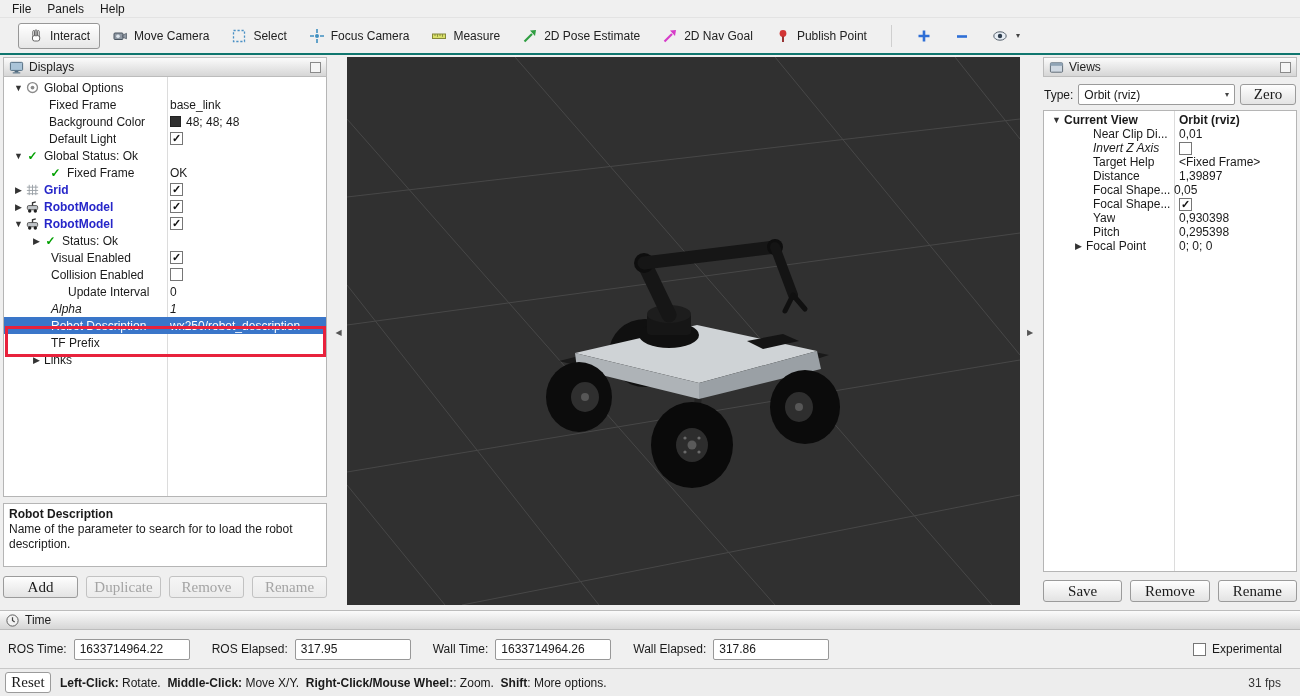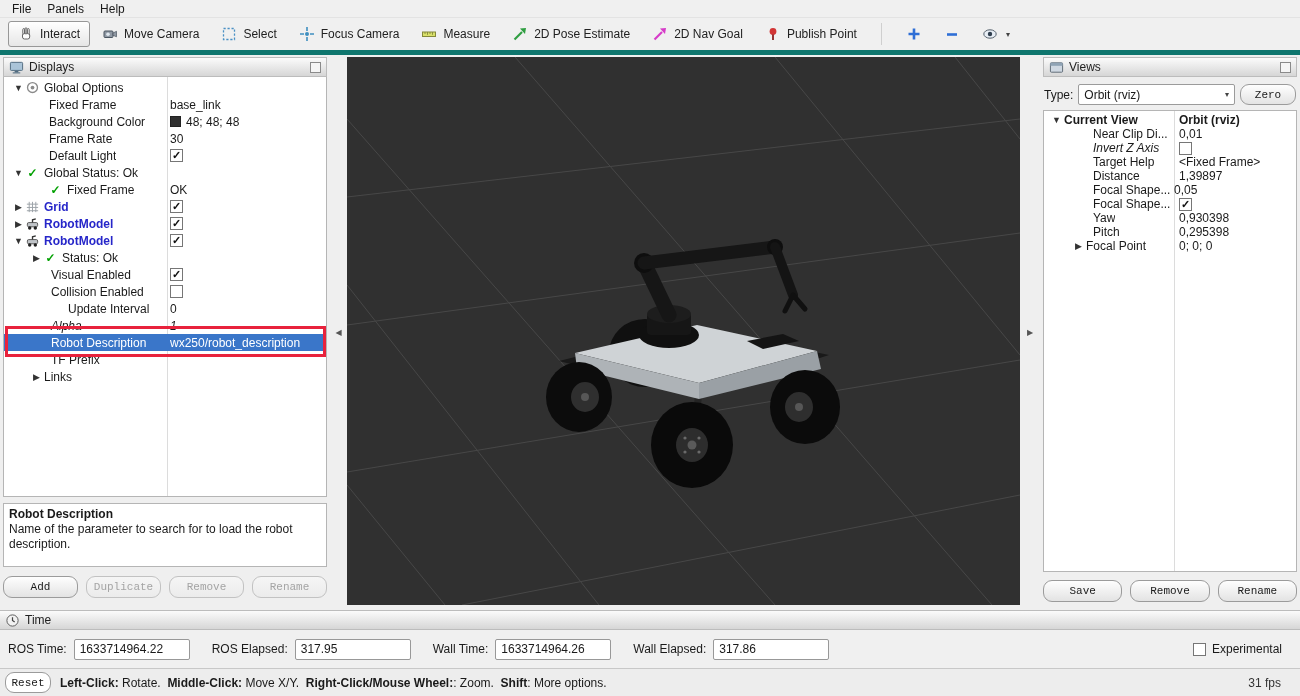--- a/index.html
+++ b/index.html
@@ -5,21 +5,21 @@
   *{box-sizing:border-box;margin:0;padding:0}
   html,body{width:1300px;height:696px;overflow:hidden}
   body{font-family:"Liberation Sans",sans-serif;font-size:12px;color:#1a1a1a;background:#efefef}
   #app{width:1300px;height:696px;display:flex;flex-direction:column}
 
   
   .menubar{height:18px;background:#f0f0f0;display:flex;align-items:center;padding-left:4px;border-bottom:1px solid #e3e3e3}
   .menu-item{padding:1px 8px;cursor:default}
 
   
-  .toolbar{height:37px;background:#f0f0f0;border-bottom:5px solid #0f766e;display:flex;align-items:center;padding:0 8px;gap:2px}
+  .toolbar{height:37px;background:#f0f0f0;border-bottom:2px solid #0f766e;display:flex;align-items:center;padding:0 18px;gap:2px}
   .tool-btn{display:flex;align-items:center;gap:6px;height:26px;padding:0 9px;border:1px solid transparent;border-radius:3px;color:#222;cursor:default}
   .tool-btn.active{background:linear-gradient(#ffffff,#e6e6e6);border-color:#979797}
   .tool-sep{width:1px;height:22px;background:#cfcfcf;margin:0 12px}
   .icon16{width:16px;height:16px;display:inline-flex;align-items:center;justify-content:center}
   .icon15{width:15px;height:15px;display:inline-flex;align-items:center;justify-content:center;flex:none}
   .dropdown-arrow{font-size:8px;color:#444;margin-left:2px}
 
   
   .main{height:555px;display:flex;align-items:flex-start}
   .panel{display:flex;flex-direction:column;height:555px}
@@ -50,21 +50,21 @@
   .cell-value{position:absolute;top:0;bottom:0;right:2px;display:flex;align-items:center;overflow:hidden}
   .checkbox{width:13px;height:13px;border:1px solid #767676;background:#fff;display:inline-flex;align-items:center;justify-content:center;font-size:11px;line-height:1;color:#111;font-weight:bold}
   .swatch{width:11px;height:11px;border:1px solid #222;margin-right:5px;flex:none}
   .text-icon{font-weight:bold;font-size:12px;line-height:1}
   .red-box{position:absolute;left:1px;width:321px;top:249px;height:31px;border:3px solid var(--annot,#e8223c);z-index:4;pointer-events:none}
 
   
   .help-box{margin-top:6px;height:64px;border:1px solid #b5b5b5;background:#fff;padding:3px 5px;line-height:1.25;flex:none}
   .help-title{font-weight:bold}
   .btn-row{display:flex;gap:8px;margin-top:9px;flex:none}
-  .qt-btn{font-family:Liberation Mono, monospace;font-size:11px;height:22px;background:linear-gradient(#fefefe,#e3e3e3);border:1px solid #9b9b9b;border-radius:9px;color:#1a1a1a;flex:1;cursor:default}
+  .qt-btn{font-family:Liberation Serif, serif;font-size:15px;height:22px;background:linear-gradient(#fefefe,#e3e3e3);border:1px solid #9b9b9b;border-radius:3px;color:#1a1a1a;flex:1;cursor:default}
   .qt-btn.disabled{color:#a4a4a4;border-color:#c2c2c2;background:linear-gradient(#f5f5f5,#ebebeb)}
   .views-panel .btn-row{margin:8px 0}
 
   
   .viewport{width:673px;height:548px;margin-top:2px;position:relative;overflow:hidden;background:#303030;flex:none}
 
   
   .type-row{display:flex;align-items:center;gap:5px;margin-top:7px;flex:none;padding:0 1px}
   .combo{flex:1;height:21px;background:#fff;border:1px solid #9b9b9b;border-radius:2px;display:flex;align-items:center;padding:0 5px}
   .combo .arrow{margin-left:auto;font-size:8px;color:#444}
@@ -239,28 +239,20 @@
               <span class="value-text">base_link</span>
             </div>
           </div>
           <div class="tree-row" style="height: 17px;">
             <div class="cell-label" style="padding-left: 44px;">
               <span class="row-label">Background Color</span>
             </div>
             <div class="cell-value" style="left: 166px;">
               <span class="swatch" style="background: rgb(48, 48, 48);"></span>
               <span class="value-text">48; 48; 48</span>
-            </div>
-          </div>
-          <div class="tree-row" style="height: 17px;">
-            <div class="cell-label" style="padding-left: 44px;">
-              <span class="row-label">Frame Rate</span>
-            </div>
-            <div class="cell-value" style="left: 166px;">
-              <span class="value-text">30</span>
             </div>
           </div>
           <div class="tree-row" style="height: 17px;">
             <div class="cell-label" style="padding-left: 44px;">
               <span class="row-label">Default Light</span>
             </div>
             <div class="cell-value" style="left: 166px;">
               <span class="checkbox checked">✓</span>
             </div>
           </div>

